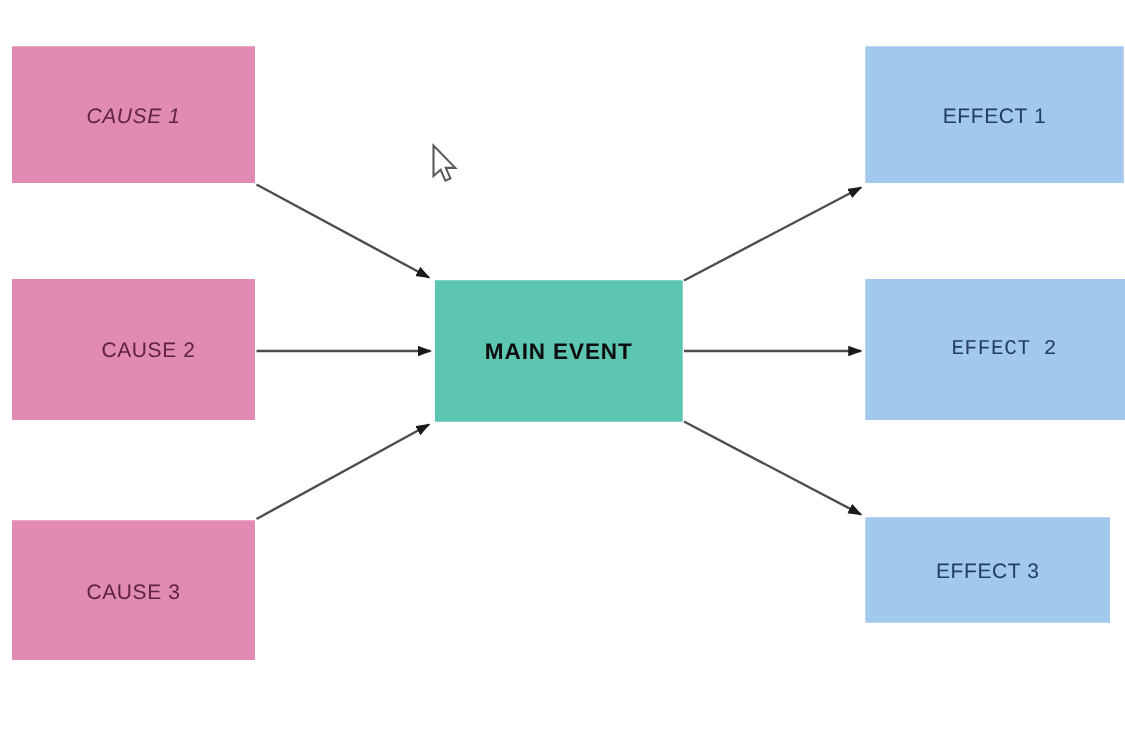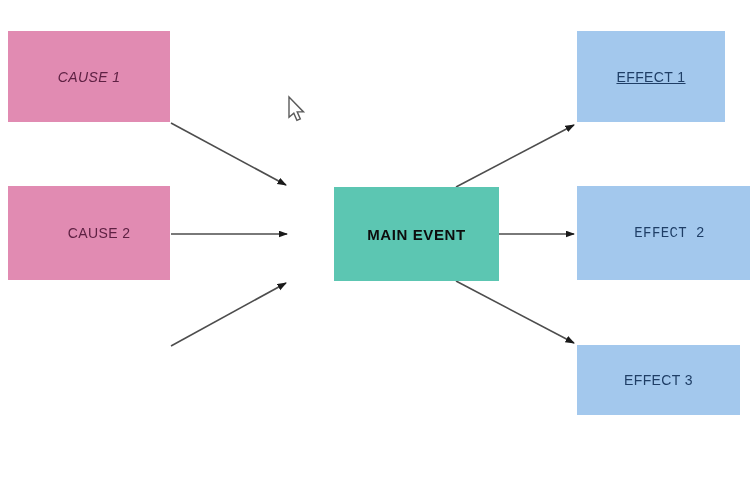--- a/index.html
+++ b/index.html
@@ -42,27 +42,26 @@
     color: var(--effect-text, #1f3e66);
     border: 1px solid var(--effect-fill, #a3c8ed);
   }
   .node.main {
     background: var(--main-fill, #5cc6b2);
     color: var(--main-text, #0d0d0d);
     font-weight: bold;
     font-size: 15px;
     letter-spacing: 0.6px;
     border: 1px solid var(--main-fill, #5cc6b2);
-    margin-left: 44px;
   }
   #node-cause1 { left: 8px;   top: 31px;  width: 162px; height: 91px; font-style: italic; }
   #node-cause2 { left: 8px;   top: 186px; width: 162px; height: 94px; padding-left: 20px; }
   #node-cause3 { left: 8px;   top: 347px; width: 162px; height: 93px; }
   #node-main   { left: 290px; top: 187px; width: 165px; height: 94px; }
-  #node-effect1 { left: 577px; top: 31px;  width: 148px; height: 91px; text-decoration: underline; }
+  #node-effect1 { left: 577px; top: 31px;  width: 172px; height: 91px; }
   #node-effect2 { left: 577px; top: 186px; width: 185px; height: 94px; font-family: Liberation Mono, monospace; }
   #node-effect3 { left: 577px; top: 345px; width: 163px; height: 70px; }
   .edge-line {
     stroke: var(--arrow, #4d4d4d);
     stroke-width: 1.6;
   }
 </style>
 </head>
 <body>
 
@@ -85,20 +84,23 @@
       <path d="M0,0 L0,20.3 L4.8,16.2 L7.9,23.4 L11.3,21.9 L8.2,14.9 L14.5,14.9 Z" fill="#ffffff" stroke="#5a5a5a" stroke-width="1.4" stroke-linejoin="miter"></path>
     </g>
   </svg>
 
   <div class="node cause" id="node-cause1">
     <span>CAUSE 1</span>
   </div>
   <div class="node cause" id="node-cause2">
     <span>CAUSE 2</span>
   </div>
+  <div class="node cause" id="node-cause3">
+    <span>CAUSE 3</span>
+  </div>
 
   <div class="node main" id="node-main">
     <span>MAIN EVENT</span>
   </div>
 
   <div class="node effect" id="node-effect1">
     <span>EFFECT 1</span>
   </div>
   <div class="node effect" id="node-effect2">
     <span>EFFECT 2</span>

